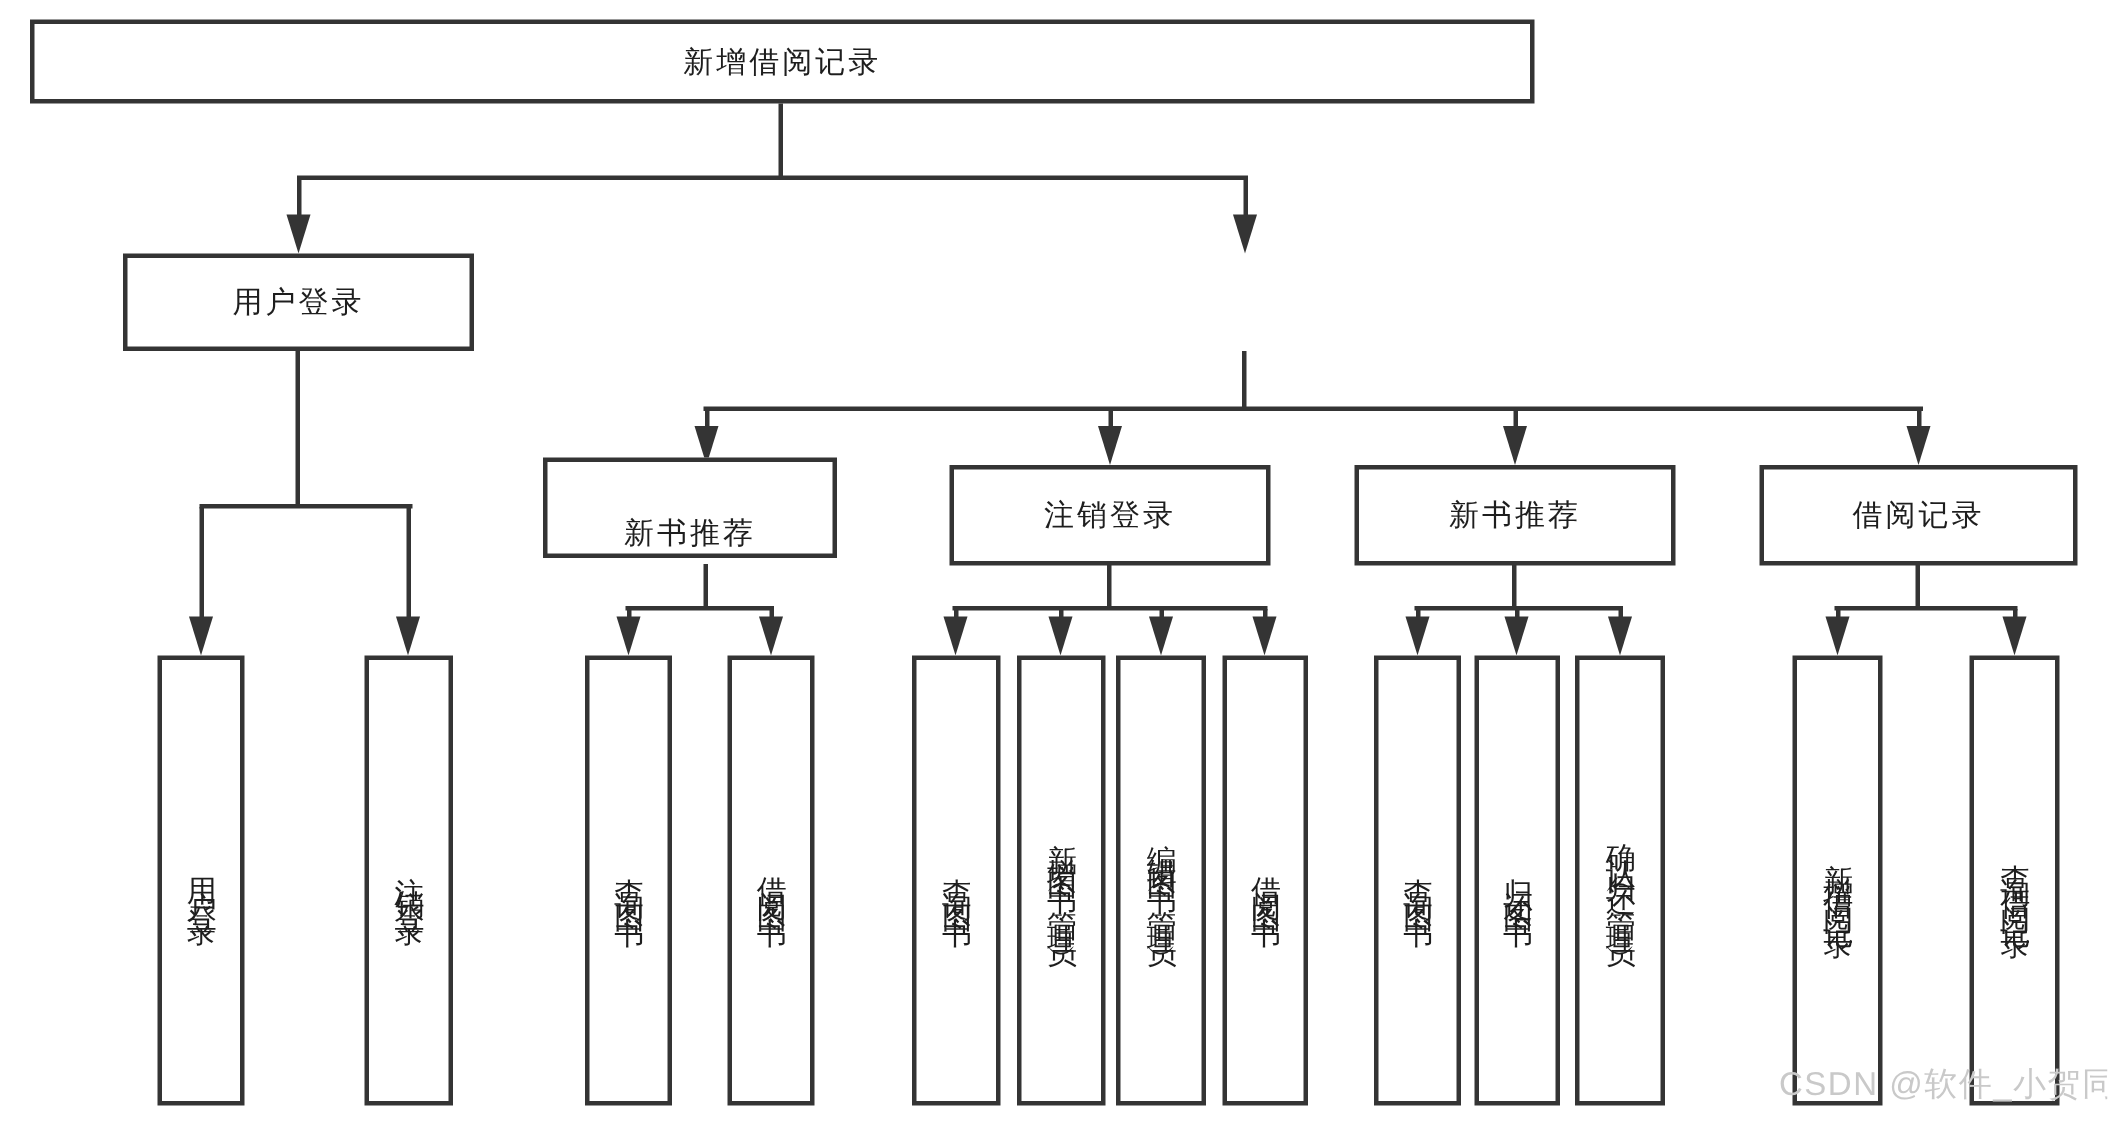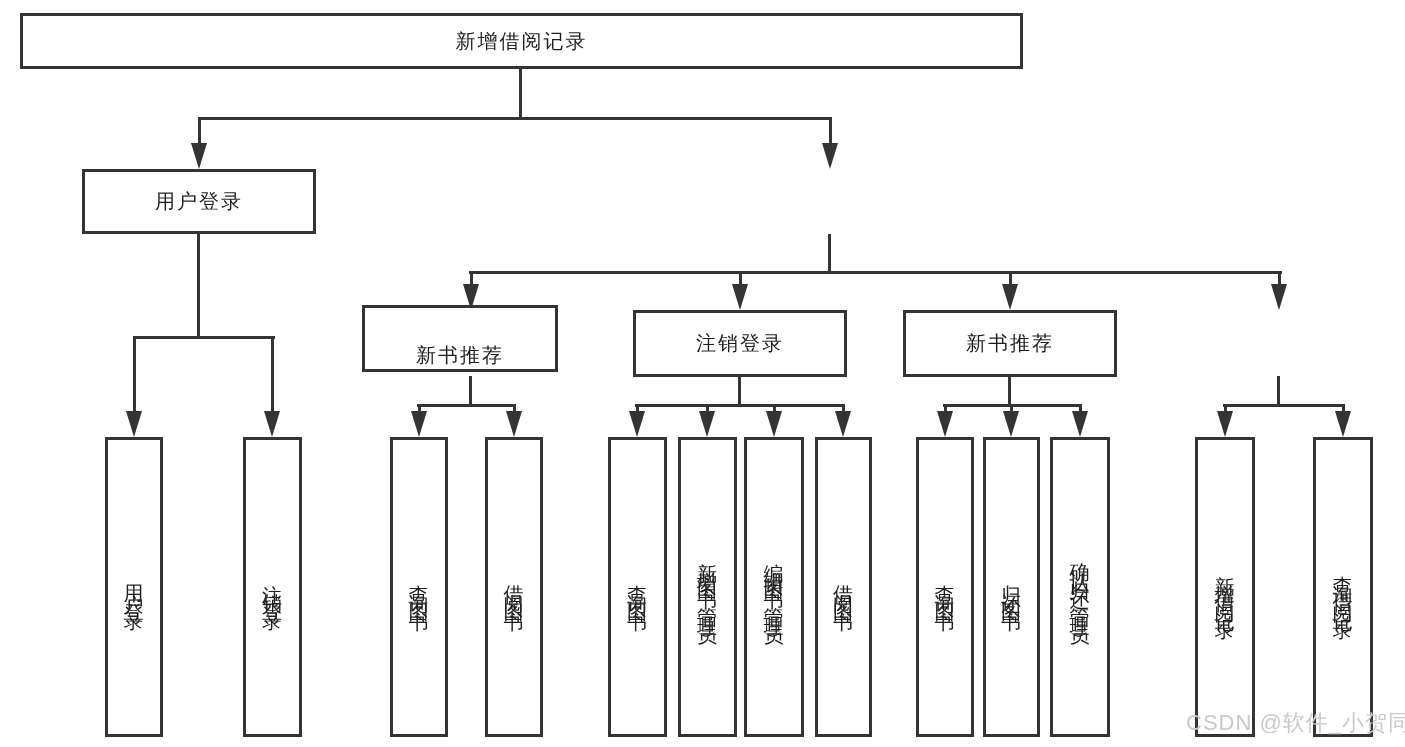--- a/index.html
+++ b/index.html
@@ -71,20 +71,23 @@
   <div class="ahead" style="left:1271px;top:284px;"></div>
 
   <div class="box" style="left:362px;top:305px;width:196px;height:67px;align-items:flex-end;">
     <span class="hlabel">新书推荐</span>
   </div>
   <div class="box" style="left:633px;top:310px;width:214px;height:67px;">
     <span class="hlabel">注销登录</span>
   </div>
   <div class="box" style="left:903px;top:310px;width:214px;height:67px;">
     <span class="hlabel">新书推荐</span>
+  </div>
+  <div class="box" style="left:1173px;top:310px;width:212px;height:67px;">
+    <span class="hlabel">借阅记录</span>
   </div>
 
   <div class="line" style="left:469px;top:376px;width:3px;height:30px;"></div>
   <div class="line" style="left:417px;top:404px;width:99px;height:3px;"></div>
   <div class="line" style="left:418px;top:406px;width:3px;height:7px;"></div>
   <div class="ahead" style="left:411px;top:411px;"></div>
   <div class="line" style="left:513px;top:406px;width:3px;height:7px;"></div>
   <div class="ahead" style="left:506px;top:411px;"></div>
 
   <div class="line" style="left:738px;top:376px;width:3px;height:30px;"></div>

